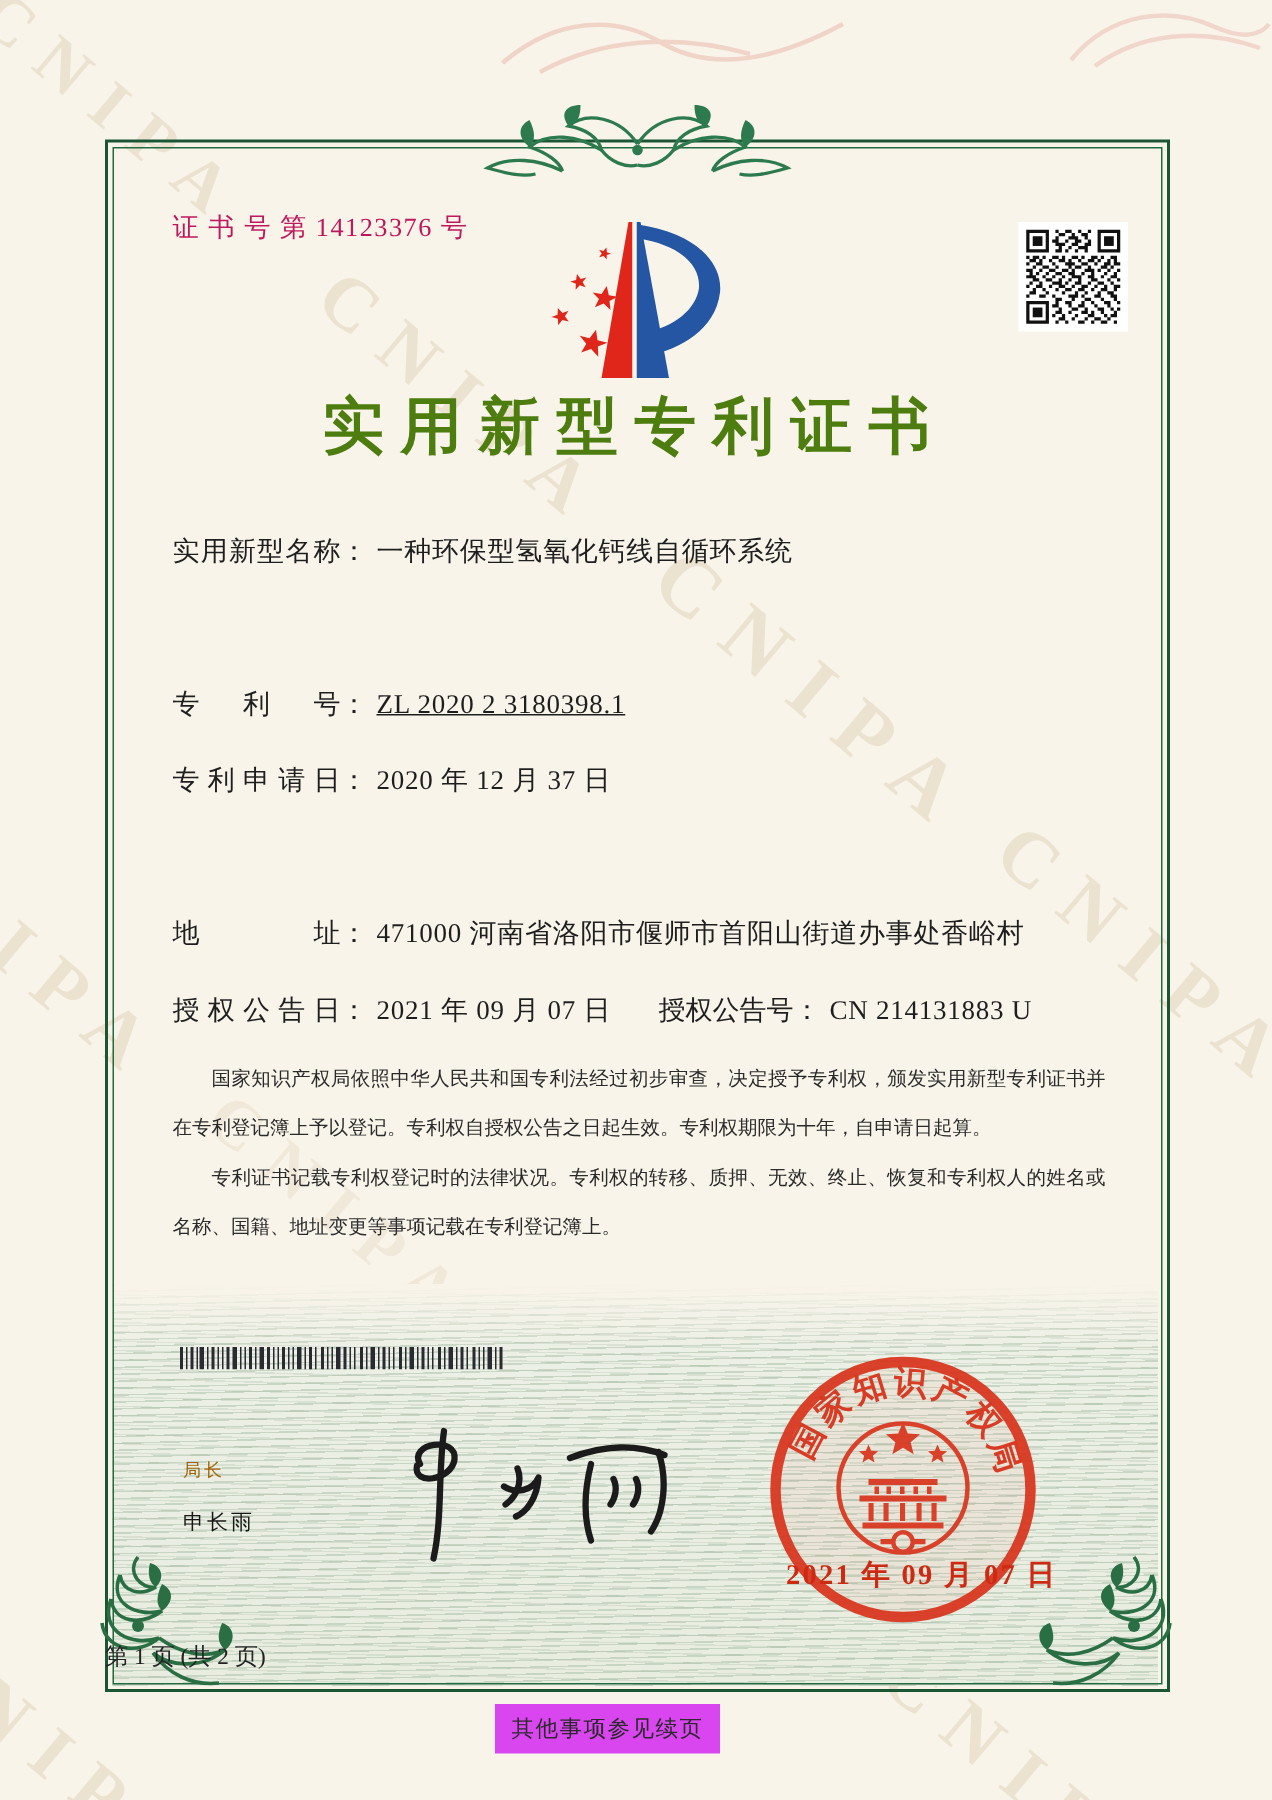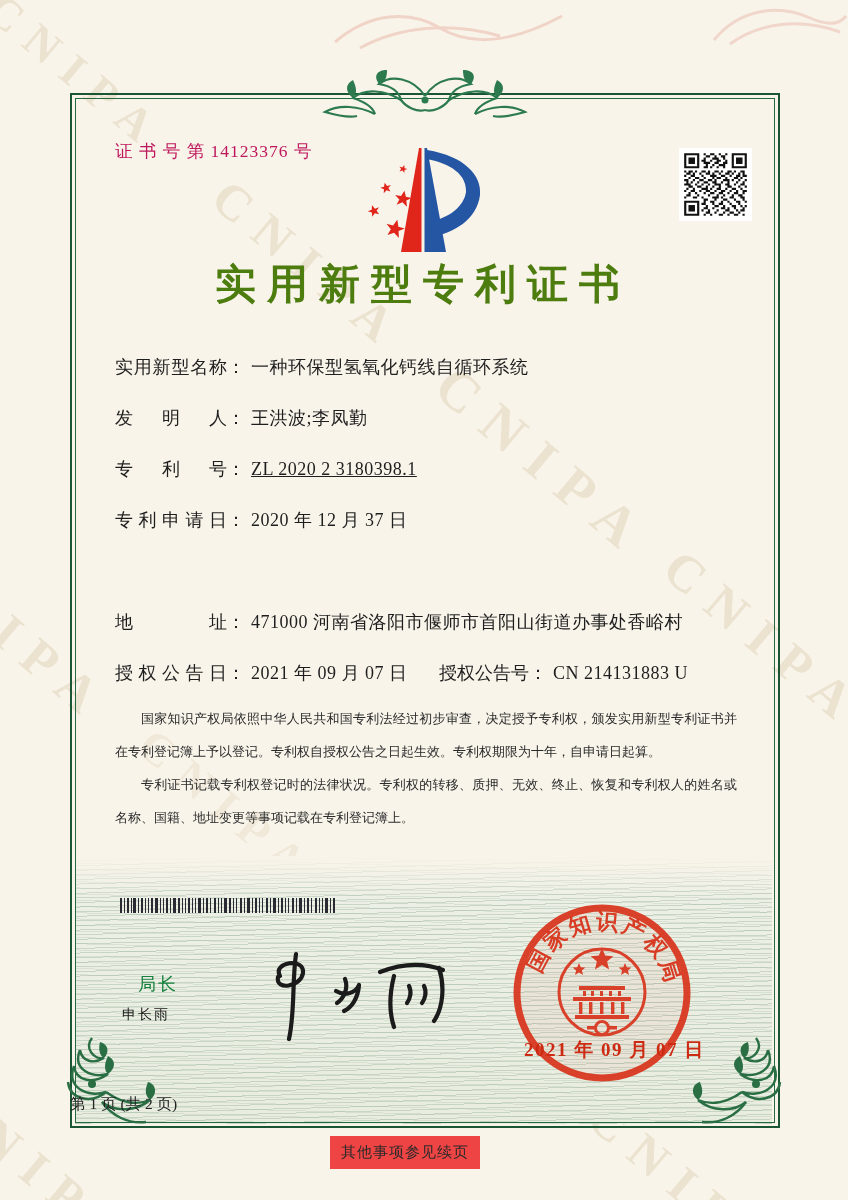--- a/index.html
+++ b/index.html
@@ -38,30 +38,30 @@
   .fvalue{letter-spacing:.5px;}
   .fpair2{position:absolute;left:324px;top:0;white-space:nowrap;}
 
   
   .body-text{position:absolute;left:115px;top:702px;width:622px;z-index:4;
              font-size:13px;line-height:33px;color:#2a2a2a;text-align:justify;}
   .body-text p{margin:0;text-indent:2em;}
 
   
   .barcode{position:absolute;left:120px;top:898px;z-index:4;}
-  .issuer-title{position:absolute;left:122px;top:972px;z-index:4;font-size:18px;color:#15803d;letter-spacing:2px;margin-left:16px;}
+  .issuer-title{position:absolute;left:122px;top:972px;z-index:4;font-size:12px;color:#a16207;letter-spacing:2px;}
   .issuer-name{position:absolute;left:122px;top:1006px;z-index:4;font-size:14px;color:#161616;letter-spacing:2px;}
   .signature{position:absolute;left:252px;top:942px;z-index:5;}
   .seal{position:absolute;left:507px;top:898px;z-index:6;}
   .seal-date{position:absolute;left:524px;top:1037px;z-index:7;font-size:19px;font-weight:bold;
              color:#cc2a12;letter-spacing:1.5px;white-space:nowrap;}
   .page-info{position:absolute;left:70px;top:1094px;width:671px;z-index:4;text-align:left;
              font-size:15.5px;color:#222;}
   .footer-box{position:absolute;left:330px;top:1136px;width:150px;height:33px;z-index:4;
-              background:#ef4444;display:flex;align-items:center;justify-content:center;
+              background:#d946ef;display:flex;align-items:center;justify-content:center;
               font-size:15px;color:#2a2a2a;letter-spacing:1px;}
 
   .ornament{position:absolute;z-index:4;pointer-events:none;}
   .red-flourish{position:absolute;z-index:1;opacity:.6;}
 </style>
 </head>
 <body>
 
 <div class="page">
 
@@ -190,23 +190,20 @@
                M10 27h2v1h-2z M14 27h1v1h-1z M18 27h1v1h-1z M21 27h2v1h-2z M25 27h1v1h-1z
                M9 28h1v1h-1z M12 28h1v1h-1z M16 28h2v1h-2z M20 28h1v1h-1z M23 28h2v1h-2z M27 28h1v1h-1z"></path>
     </g>
   </svg>
 
   <div class="title">实用新型专利证书</div>
 
   <div class="field-row" style="top:355px;">
     <span class="flabel">实用新型名称</span><span class="fcolon">：</span><span class="fvalue">一种环保型氢氧化钙线自循环系统</span>
   </div>
-  <div class="field-row" style="top:406px;">
-    <span class="flabel">发明人</span><span class="fcolon">：</span><span class="fvalue">王洪波;李凤勤</span>
-  </div>
   <div class="field-row" style="top:457px;text-decoration:underline;">
     <span class="flabel">专利号</span><span class="fcolon">：</span><span class="fvalue">ZL 2020 2 3180398.1</span>
   </div>
   <div class="field-row" style="top:508px;">
     <span class="flabel">专利申请日</span><span class="fcolon">：</span><span class="fvalue">2020 年 12 月 37 日</span>
   </div>
   <div class="field-row" style="top:610px;">
     <span class="flabel">地址</span><span class="fcolon">：</span><span class="fvalue">471000 河南省洛阳市偃师市首阳山街道办事处香峪村</span>
   </div>
   <div class="field-row" style="top:661px;">

